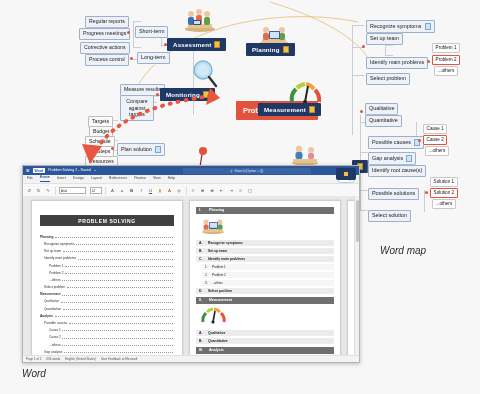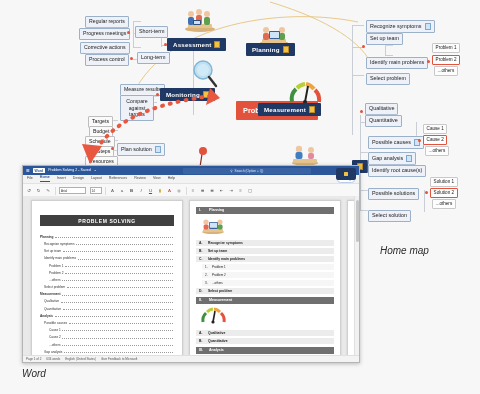--- a/index.html
+++ b/index.html
@@ -546,15 +546,15 @@
       <span>English (United States)</span>
       <span>Give Feedback to Microsoft</span>
     </div>
   </div>
 
   <div id="minitool">
     <span></span>
   </div>
 
   <div class="caption" style="left:22px;top:368px;">Word</div>
-  <div class="caption" style="left:380px;top:245px;">Home map</div>
+  <div class="caption" style="left:380px;top:245px;">Word map</div>
 
 </div>
 
 </body></html>

